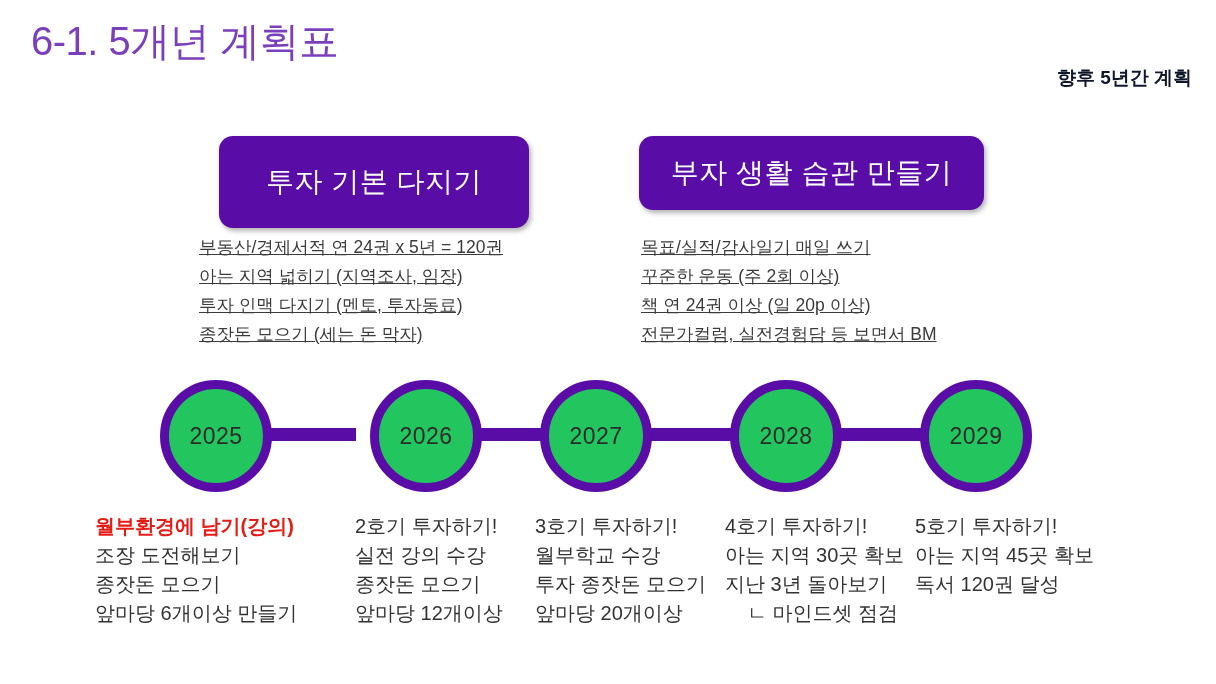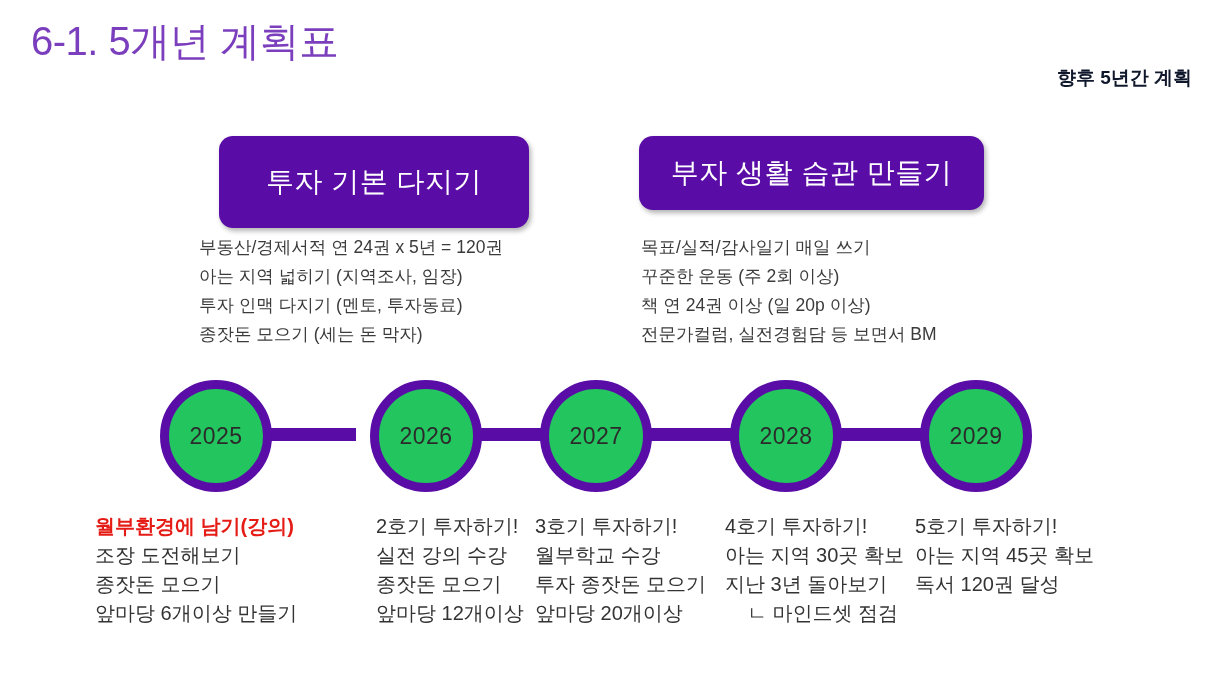--- a/index.html
+++ b/index.html
@@ -71,20 +71,21 @@
     height: 74px;
   }
 
   
   .theme-lines {
     position: absolute;
     font-size: 17.5px;
     line-height: 29px;
     color: #3b3b3b;
     white-space: nowrap;
+    text-decoration: underline;
   }
   #theme-lines-0 { left: 199px; top: 233px; }
   #theme-lines-1 { left: 641px; top: 233px; }
   .theme-line { display: block; }
 
   
   #timeline {
     position: absolute;
     left: 0;
     top: 380px;
@@ -185,21 +186,21 @@
       </div>
     </div>
 
   <div id="year-columns">
       <div class="year-col" style="left: 95px;">
         <span class="year-line heading-red">월부환경에 남기(강의)</span>
         <span class="year-line">조장 도전해보기</span>
         <span class="year-line">종잣돈 모으기</span>
         <span class="year-line">앞마당 6개이상 만들기</span>
       </div>
-      <div class="year-col" style="left: 355px; margin-left: 21px;">
+      <div class="year-col" style="left: 355px;">
         <span class="year-line">2호기 투자하기!</span>
         <span class="year-line">실전 강의 수강</span>
         <span class="year-line">종잣돈 모으기</span>
         <span class="year-line">앞마당 12개이상</span>
       </div>
       <div class="year-col" style="left: 535px;">
         <span class="year-line">3호기 투자하기!</span>
         <span class="year-line">월부학교 수강</span>
         <span class="year-line">투자 종잣돈 모으기</span>
         <span class="year-line">앞마당 20개이상</span>

